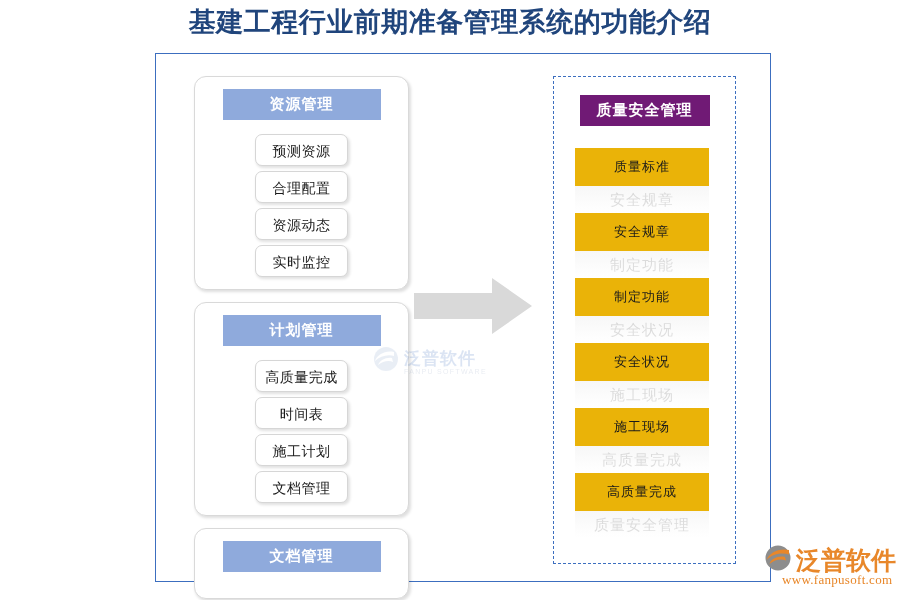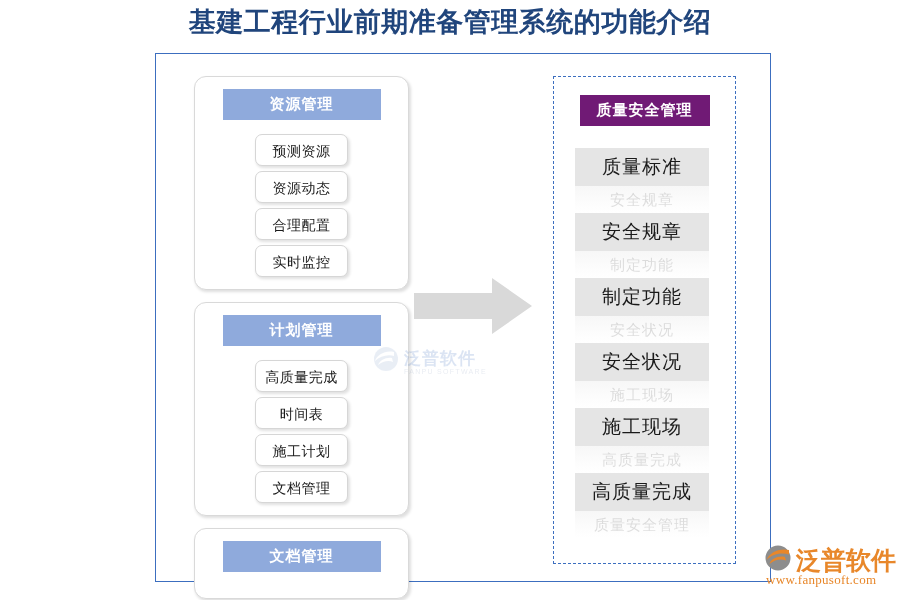--- a/index.html
+++ b/index.html
@@ -140,23 +140,23 @@
   }
 
   .panel-item {
     position: absolute;
     left: 0;
     top: 0;
     width: 134px;
     height: 38px;
     line-height: 38px;
     text-align: center;
-    font-size: 19px;
+    font-size: 13px;
     color: #1a1a1a;
-    background: #e5e5e5;
+    background: #eab308;
     letter-spacing: 1px;
   }
 
   .panel-item.ghost {
     top: 38px;
     height: 27px;
     line-height: 27px;
     background: linear-gradient(to bottom, #f7f7f7 0%, #fdfdfd 70%, #ffffff 100%);
     color: rgba(60,60,60,0.16);
     font-size: 15px;
@@ -204,21 +204,21 @@
     left: 34px;
     top: 0px;
     font-size: 25px;
     font-weight: bold;
     color: #e8872a;
     letter-spacing: 0px;
     white-space: nowrap;
   }
   .brand-url {
     position: absolute;
-    left: 4px;
+    left: 20px;
     top: 28px;
     font-size: 13px;
     color: #e8872a;
     font-family: "Liberation Serif", "DejaVu Serif", serif;
     letter-spacing: 0.3px;
     white-space: nowrap;
   }
   .brand-mark {
     position: absolute;
     left: 0px;
@@ -233,22 +233,22 @@
 <div class="page-title">基建工程行业前期准备管理系统的功能介绍</div>
 
 <div class="diagram-frame">
 
   <div class="left-column">
 
     <div class="group-card">
       <div class="group-header">资源管理</div>
       <div class="group-items">
         <div class="item-chip">预测资源</div>
+        <div class="item-chip">合理配置</div>
         <div class="item-chip">资源动态</div>
-        <div class="item-chip">合理配置</div>
         <div class="item-chip">实时监控</div>
       </div>
     </div>
 
     <div class="group-card">
       <div class="group-header">计划管理</div>
       <div class="group-items">
         <div class="item-chip">高质量完成</div>
         <div class="item-chip">时间表</div>
         <div class="item-chip">施工计划</div>

